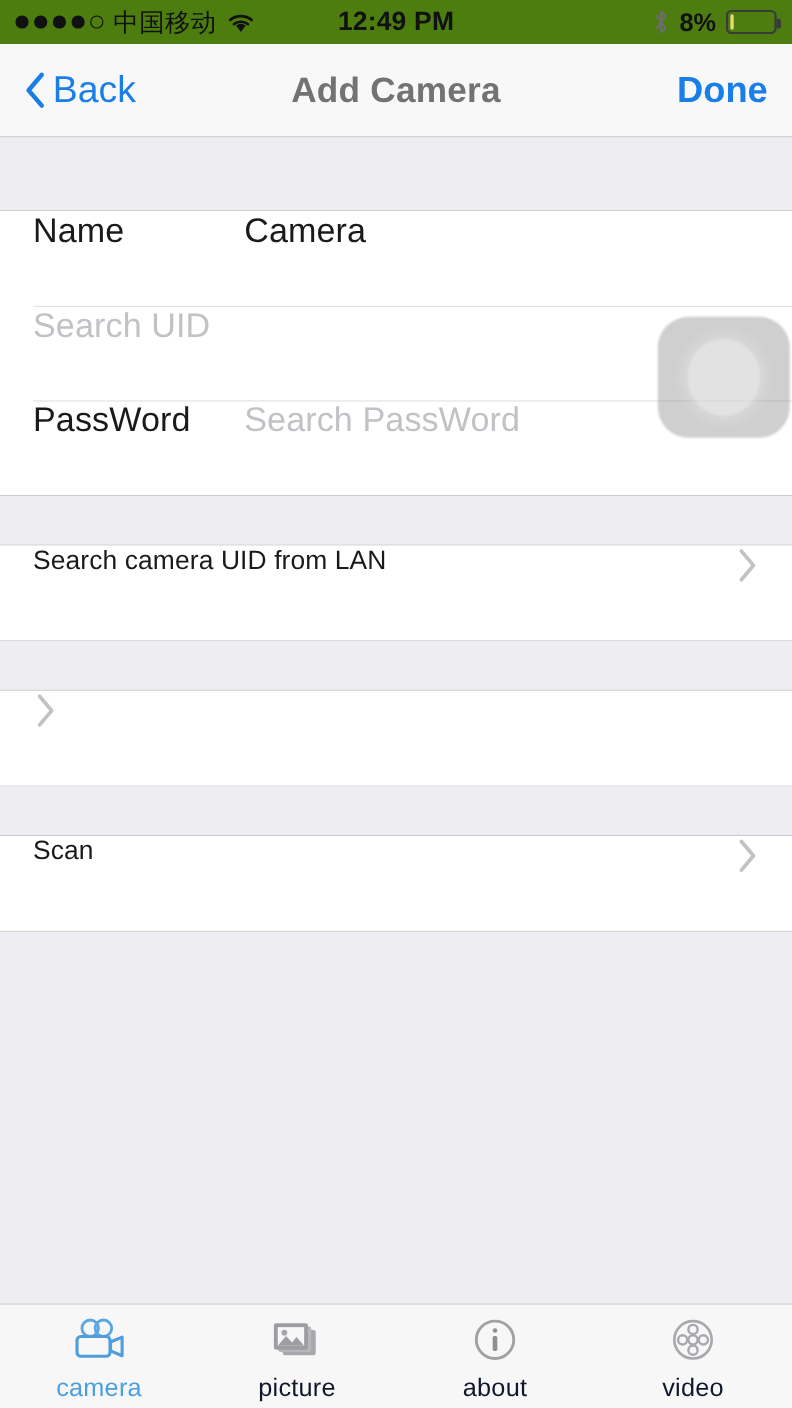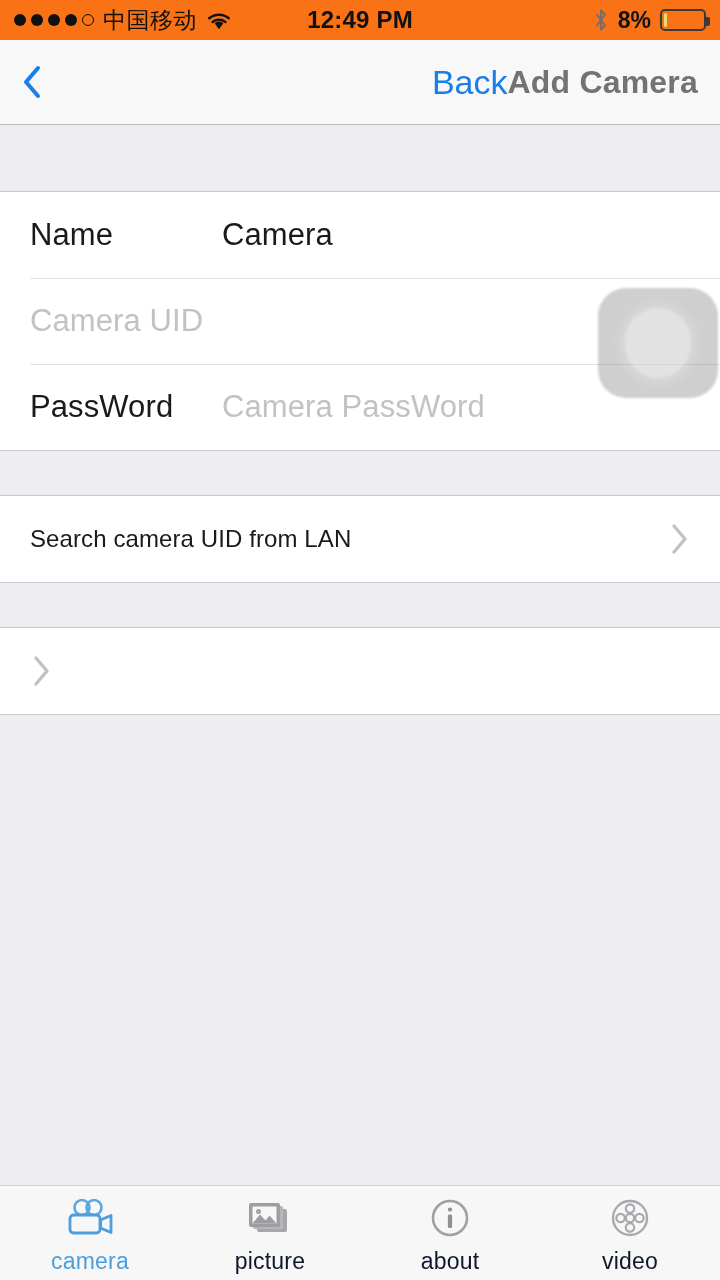--- a/index.html
+++ b/index.html
@@ -15,21 +15,21 @@
     position:relative;
     width:720px; height:1280px;
     background:#eeeef2;
     overflow:hidden;
   }
 
   
   .statusbar {
     position:absolute; top:0; left:0;
     width:720px; height:40px;
-    background:#f97316;
+    background:#4d7c0f;
     display:flex; align-items:center;
     padding:0 14px;
     font-size:22px; color:#111;
   }
   .sb-left { display:flex; align-items:center; gap:9px; flex:1 1 0; }
   .sb-center { flex:0 0 auto; display:flex; justify-content:center; }
   .sb-right { display:flex; align-items:center; justify-content:flex-end; gap:9px; flex:1 1 0; }
   .dots { display:flex; align-items:center; gap:5px; }
   .dot { width:12px; height:12px; border-radius:50%; background:#111; }
   .dot.hollow { background:transparent; border:1.6px solid #111; }
@@ -55,21 +55,20 @@
     width:720px; height:85px;
     background:#f8f8f8;
     border-bottom:1px solid #b9b9bd;
     display:flex; align-items:center;
     padding:0 22px;
   }
   .nav-back {
     display:flex; align-items:center; gap:6px;
     color:#1a7ee8; font-size:34px; cursor:pointer;
     flex:1 1 0;
-    justify-content:space-between;
   }
   .chev-left { display:inline-block; width:20px; height:34px; }
   .nav-title {
     flex:0 0 auto; font-size:32px; font-weight:bold; color:#737373;
     letter-spacing:.2px; white-space:nowrap;
   }
   .nav-done {
     flex:1 1 0; text-align:right;
     color:#1a7ee8; font-size:33px; font-weight:bold; cursor:pointer;
   }
@@ -85,21 +84,21 @@
   .gap.g1 { height:66px; }
   .gap.g2 { height:44px; }
   .section {
     background:#ffffff;
     border-top:1px solid #c9c9cd;
     border-bottom:1px solid #c9c9cd;
   }
   .row {
     position:relative;
     height:86px;
-    display:flex; align-items:center;
+    display:flex; 
     padding:0 22px 0 30px;
     background:#ffffff;
   }
   .row + .row:before {
     content:""; position:absolute; top:0; left:30px; right:0;
     height:1px; background:#e2e2e4;
   }
   .row-label {
     font-size:31px; color:#1a1a1a;
     width:192px; flex:0 0 auto;
@@ -194,37 +193,38 @@
   <div class="navbar">
     <div class="nav-back">
       <span class="chev-left">
         <svg viewBox="0 0 20 34" width="20" height="34">
           <path d="M16 3 L4 17 L16 31" stroke="#1a7ee8" stroke-width="4" fill="none" stroke-linecap="round" stroke-linejoin="round"></path>
         </svg>
       </span>
       <span>Back</span>
     </div>
     <div class="nav-title">Add Camera</div>
+    <div class="nav-done">Done</div>
   </div>
 
   <div class="content">
 
     <div class="gap g1"></div>
 
     <div class="section">
       <div class="row">
         <span class="row-label">Name</span>
         <span class="row-value">Camera</span>
       </div>
       <div class="row">
-        <span class="row-value placeholder">Camera UID</span>
+        <span class="row-value placeholder">Search UID</span>
       </div>
       <div class="row">
         <span class="row-label">PassWord</span>
-        <span class="row-value placeholder">Camera PassWord</span>
+        <span class="row-value placeholder">Search PassWord</span>
       </div>
     </div>
 
     <div class="gap g2"></div>
 
     <div class="section">
       <div class="row">
         <span class="row-action">Search camera UID from LAN</span>
         <span class="chev-right">
           <svg viewBox="0 0 22 36" width="22" height="36">
@@ -241,20 +241,30 @@
         <span class="chev-right">
           <svg viewBox="0 0 22 36" width="22" height="36">
             <path d="M6 5 L17 18 L6 31" stroke="#c2c2c6" stroke-width="3.4" fill="none" stroke-linecap="round" stroke-linejoin="round"></path>
           </svg>
         </span>
       </div>
     </div>
 
     <div class="gap g2"></div>
 
+    <div class="section">
+      <div class="row">
+        <span class="row-action">Scan</span>
+        <span class="chev-right">
+          <svg viewBox="0 0 22 36" width="22" height="36">
+            <path d="M6 5 L17 18 L6 31" stroke="#c2c2c6" stroke-width="3.4" fill="none" stroke-linecap="round" stroke-linejoin="round"></path>
+          </svg>
+        </span>
+      </div>
+    </div>
 
   </div>
 
   <div class="assistive">
     <span class="ring"></span>
   </div>
 
   <div class="tabbar">
 
     <div class="tab active">

